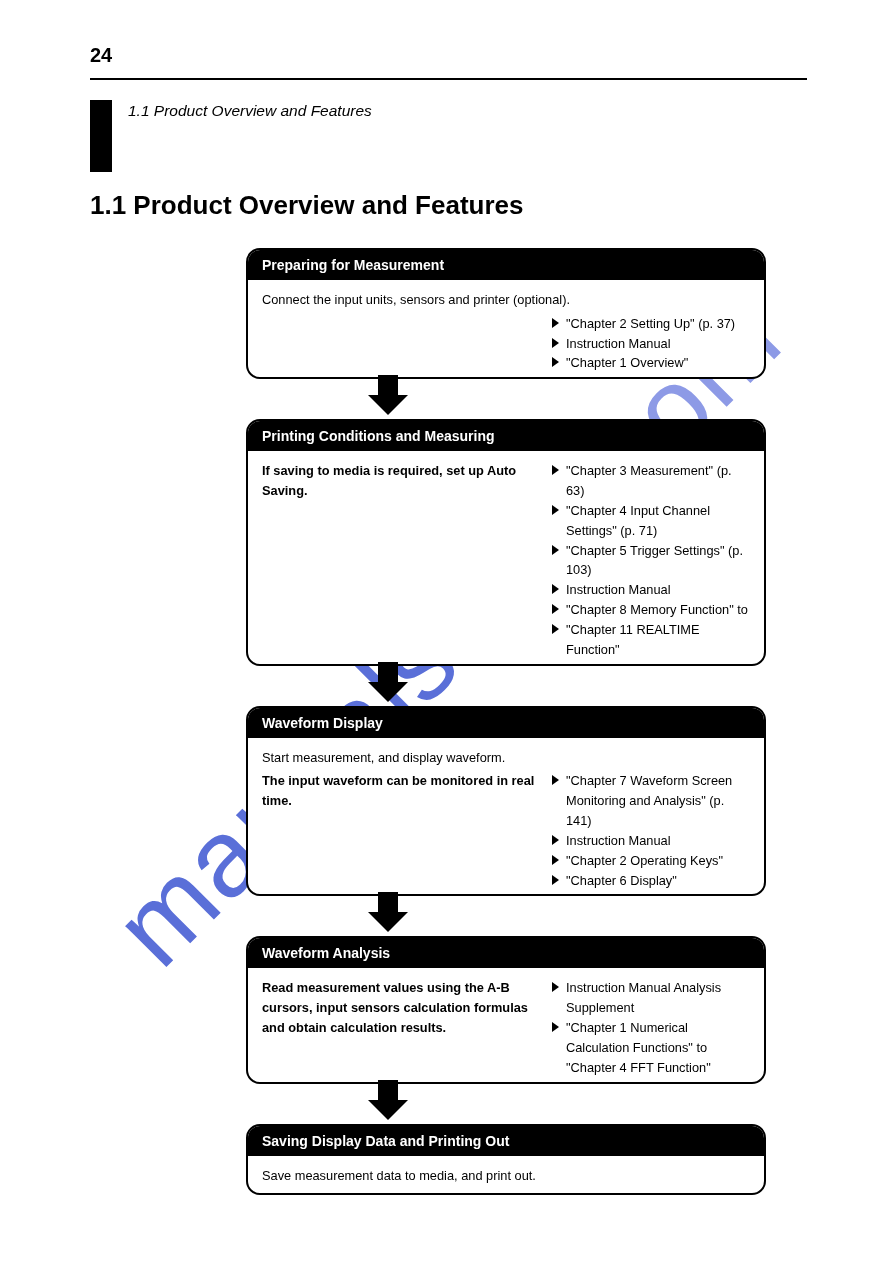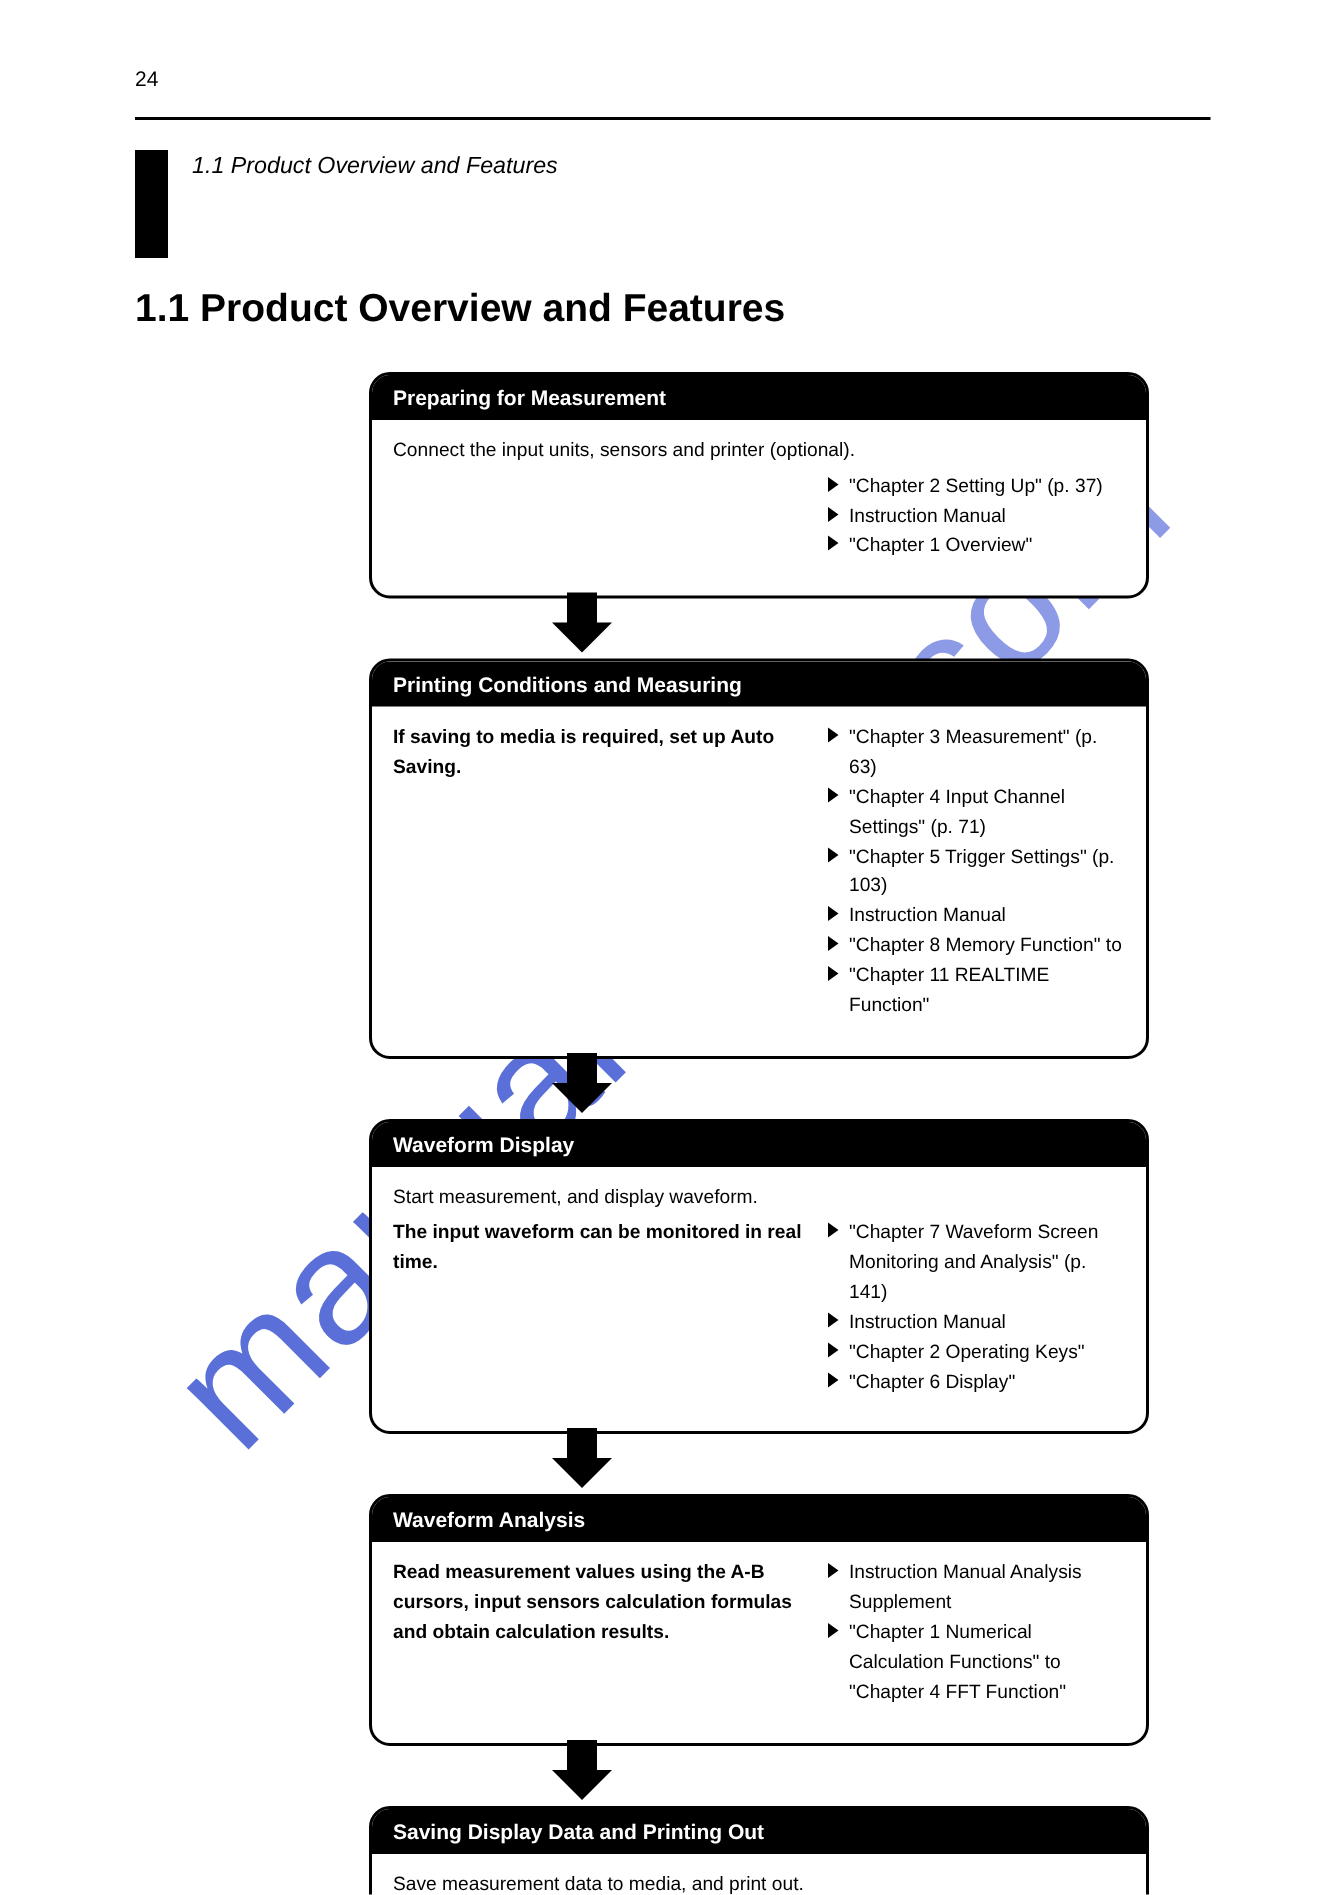--- a/index.html
+++ b/index.html
@@ -7,34 +7,34 @@
   .page { position: relative; width: 893px; height: 1263px; }
 
   
   .wm { position: absolute; left: 50%; top: 50%; transform: translate(-50%, -50%) rotate(-45deg); font-size: 110px; font-weight: 400; letter-spacing: 2px; white-space: nowrap; pointer-events: none; z-index: 0; }
   .wm .c1 { color: #5a6fd8; }
   .wm .c2 { color: #8d9ae6; }
 
   .content { position: relative; z-index: 1; }
 
   
-  .pgnum { position: absolute; top: 44px; left: 90px; font-size: 14px; font-weight: 400; }
+  .pgnum { position: absolute; top: 44px; left: 90px; font-size: 20px; font-weight: 700; }
   .rule-top { position: absolute; top: 78px; left: 90px; right: 86px; border-top: 2.5px solid #000; }
   .side-tab { position: absolute; top: 100px; left: 90px; width: 22px; height: 72px; background: #000; }
   .chapter { position: absolute; top: 102px; left: 128px; font-size: 15.5px; font-style: italic; }
 
   
   .sec { position: absolute; top: 190px; left: 90px; font-size: 26px; font-weight: 700; }
 
   
   .flow { position: absolute; top: 248px; left: 246px; width: 520px; }
 
   .box { border: 2px solid #000; border-radius: 14px; overflow: hidden; margin-bottom: 0; background: #fff; }
   .bar { background: #000; color: #fff; font-size: 14px; font-weight: 700; padding: 7px 14px; }
-  .body { padding: 10px 14px 24px 14px; font-size: 12.8px; line-height: 1.55; }
+  .body { padding: 10px 14px 4px 14px; font-size: 12.8px; line-height: 1.55; }
   .body .lead { margin-bottom: 4px; }
   .items { display: flex; }
   .items .left { width: 290px; flex: 0 0 290px; font-weight: bold; }
   .items ul { list-style: none; }
   .items li { position: relative; padding-left: 14px; }
   .items li::before { content: ""; position: absolute; left: 0; top: 4px; width: 0; height: 0; border-top: 5px solid transparent; border-bottom: 5px solid transparent; border-left: 7px solid #000; }
 
   .arrow-wrap { position: relative; height: 40px; }
   .arrow { position: absolute; left: 122px; top: -4px; width: 0; height: 0; }
   .arrow .stem { position: absolute; left: 10px; top: 0; width: 20px; height: 22px; background: #000; }

